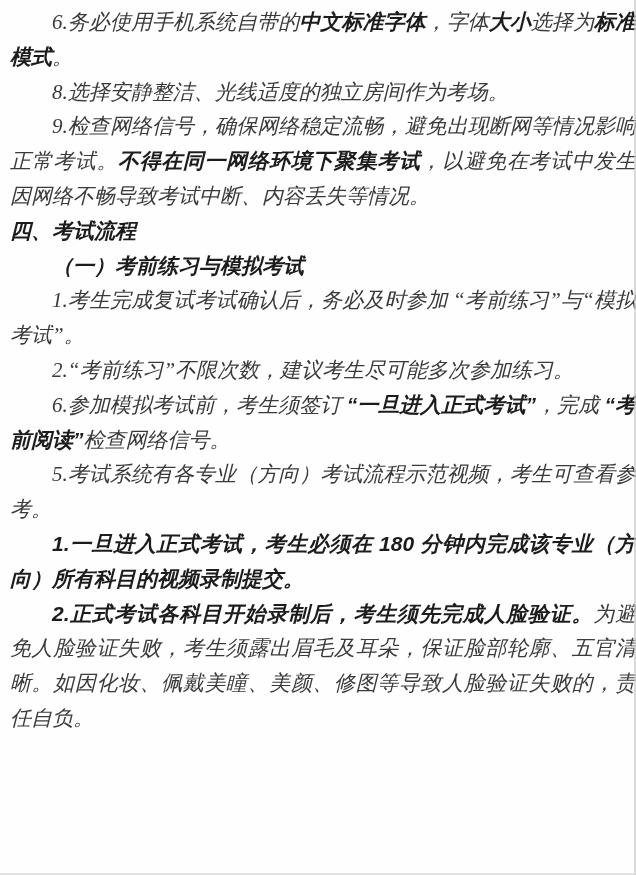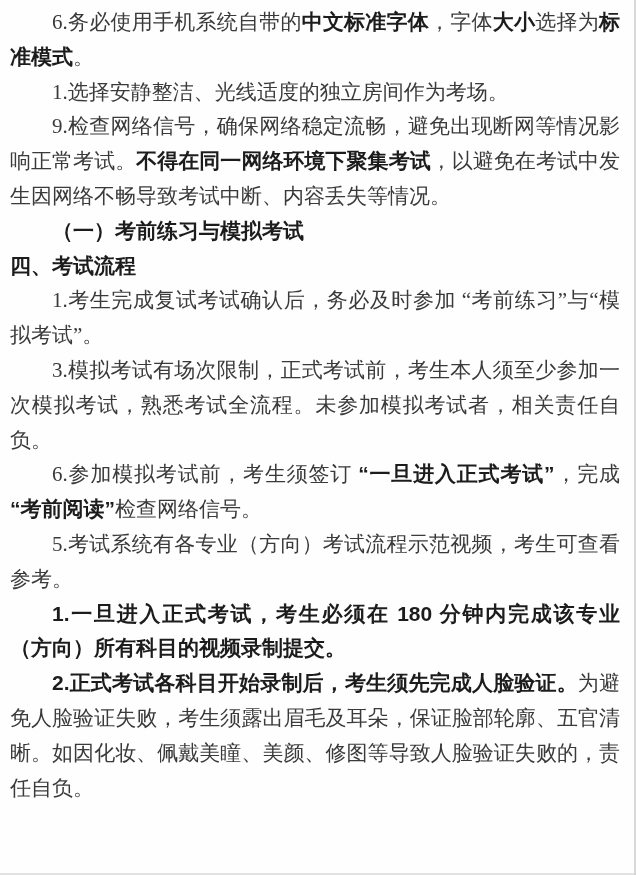--- a/index.html
+++ b/index.html
@@ -6,22 +6,23 @@
   body {
     width: 636px;
     height: 875px;
     background: #fefefe;
     position: relative;
     overflow: hidden;
   }
   .page {
     position: absolute;
     inset: 0;
-    padding: 5px 16px 0 10px;
+    padding: 5px 0 0 10px;
     box-sizing: border-box;
+    font-style: italic;
   }
   .para {
     margin: 0;
     font-family: "Liberation Serif", "DejaVu Serif", serif;
     font-size: 21px;
     line-height: 34.8px;
     color: #3a3a3a;
     text-align: justify;
     text-indent: 42px;
   }
@@ -55,26 +56,26 @@
     background: #d6d6d6;
     opacity: 0.7;
   }
 </style>
 </head>
 <body>
 
 <main class="page">
   <div>
       <p class="para body"><span>6.务必使用手机系统自带的</span><span class="b">中文标准字体</span><span>，字体</span><span class="b">大小</span><span>选择为</span><span class="b">标准模式</span><span>。</span></p>
-      <p class="para body"><span>1.选择安静整洁、光线适度的独立房间作为考场。</span></p>
+      <p class="para body"><span>8.选择安静整洁、光线适度的独立房间作为考场。</span></p>
       <p class="para body"><span>9.检查网络信号，确保网络稳定流畅，避免出现断网等情况影响正常考试。</span><span class="b">不得在同一网络环境下聚集考试</span><span>，以避免在考试中发生因网络不畅导致考试中断、内容丢失等情况。</span></p>
+      <p class="para h1"><span class="b">四、考试流程</span></p>
       <p class="para h2"><span class="b">（一）考前练习与模拟考试</span></p>
-      <p class="para h1"><span class="b">四、考试流程</span></p>
       <p class="para body"><span>1.考生完成复试考试确认后，务必及时参加 “考前练习”与“模拟考试”。</span></p>
-      <p class="para body"><span>3.模拟考试有场次限制，正式考试前，考生本人须至少参加一次模拟考试，熟悉考试全流程。未参加模拟考试者，相关责任自负。</span></p>
+      <p class="para body"><span>2.“考前练习”不限次数，建议考生尽可能多次参加练习。</span></p>
       <p class="para body"><span>6.参加模拟考试前，考生须签订 </span><span class="b">“一旦进入正式考试”</span><span>，完成 </span><span class="b">“考前阅读”</span><span>检查网络信号。</span></p>
       <p class="para body"><span>5.考试系统有各专业（方向）考试流程示范视频，考生可查看参考。</span></p>
       <p class="para body"><span class="b">1.一旦进入正式考试，考生必须在 180 分钟内完成该专业（方向）所有科目的视频录制提交。</span></p>
       <p class="para body"><span class="b">2.正式考试各科目开始录制后，考生须先完成人脸验证。</span><span>为避免人脸验证失败，考生须露出眉毛及耳朵，保证脸部轮廓、五官清晰。如因化妆、佩戴美瞳、美颜、修图等导致人脸验证失败的，责任自负。</span></p>
     </div>
   <div class="edge-right"></div>
   <div class="edge-bottom"></div>
 </main>
 
 </body></html>

